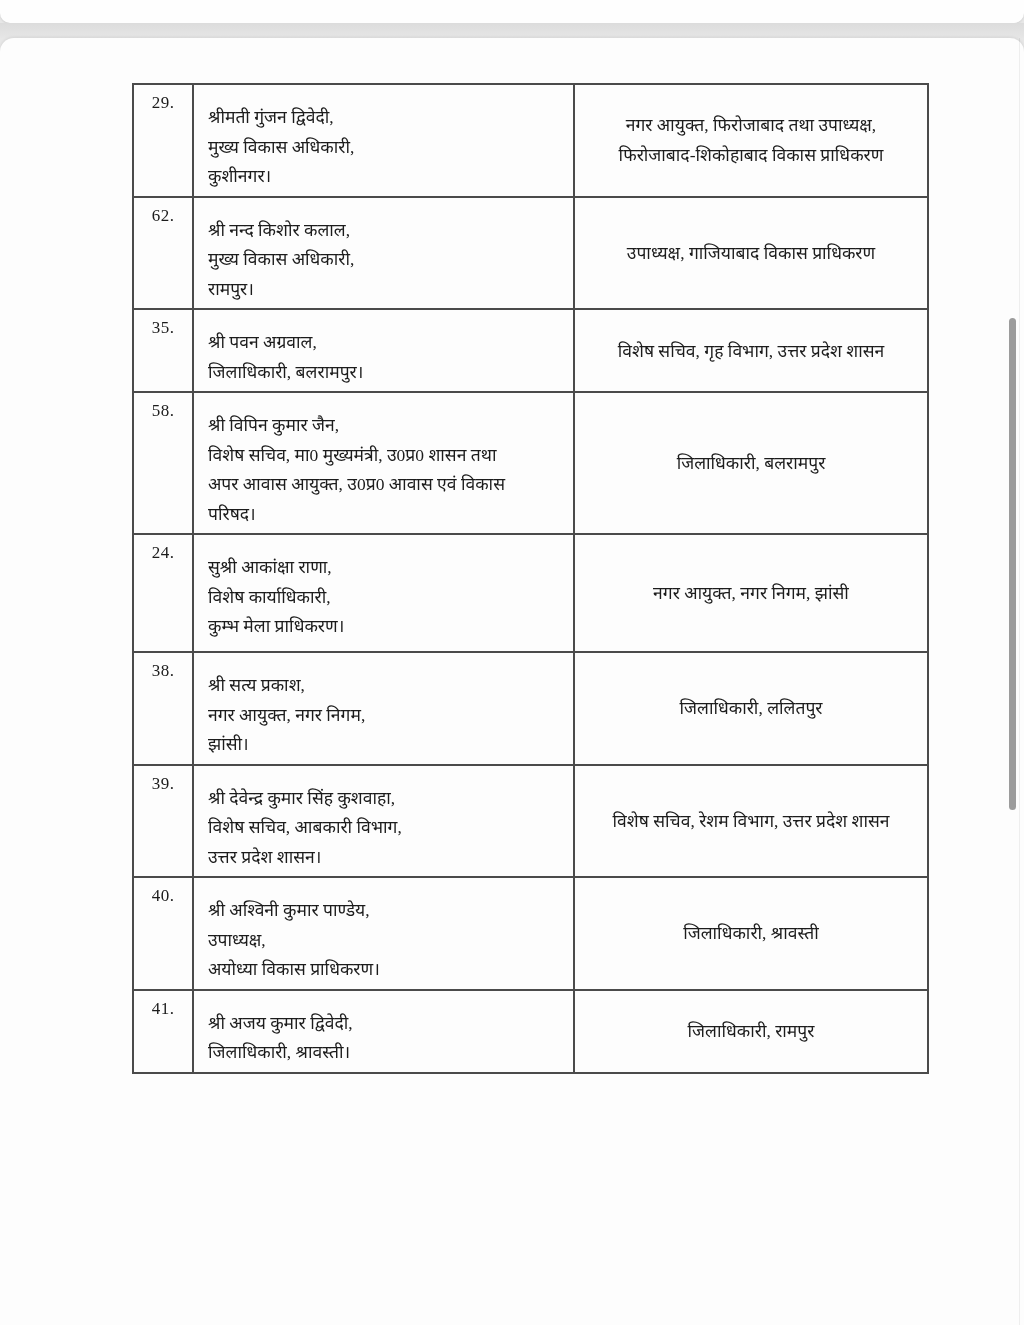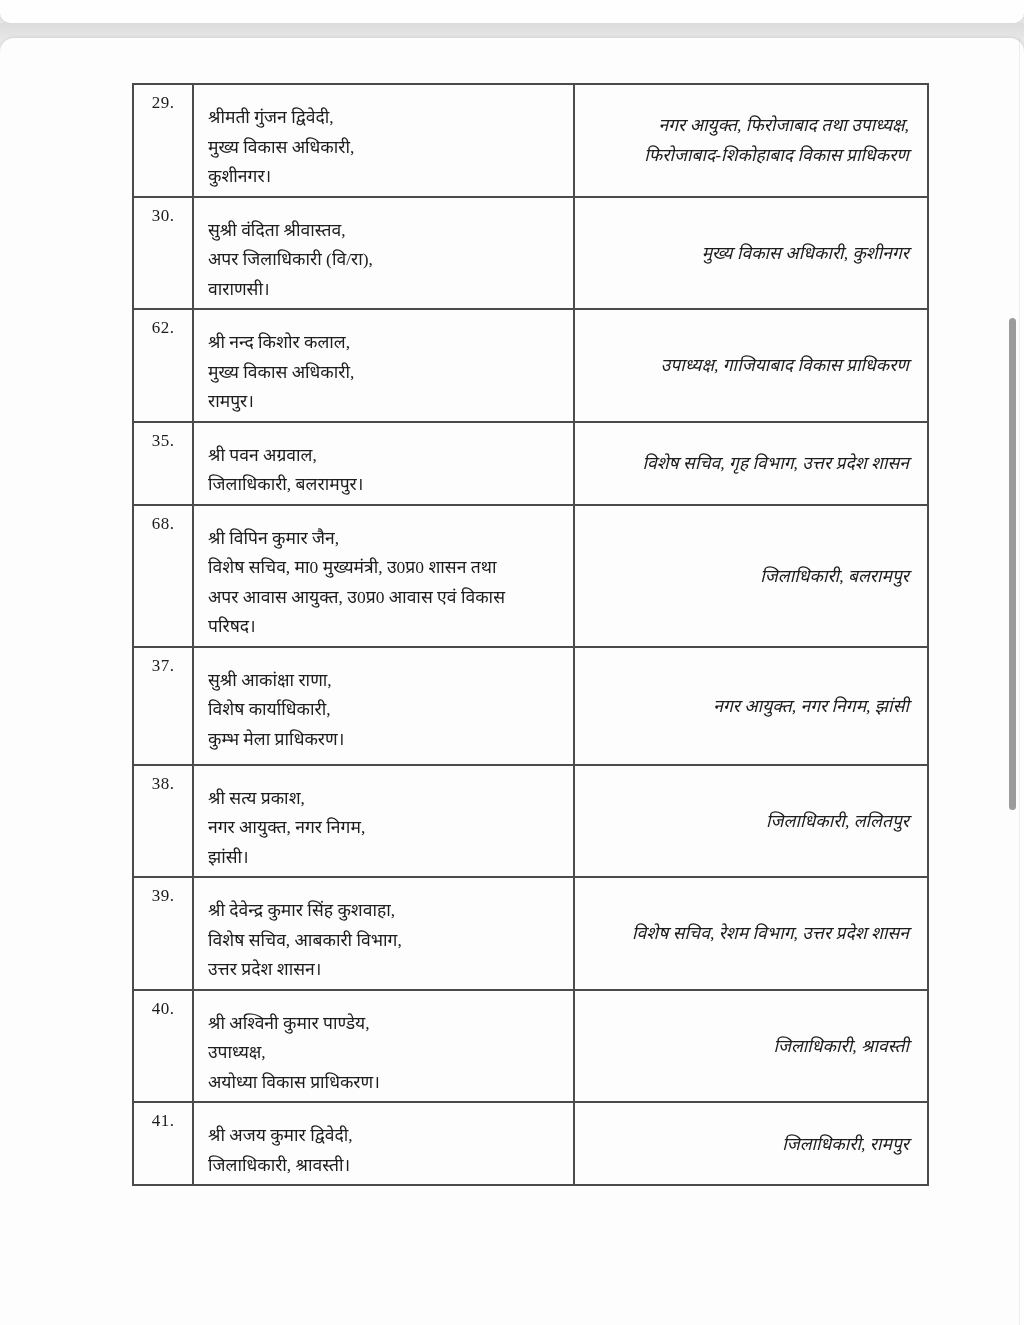--- a/index.html
+++ b/index.html
@@ -61,25 +61,24 @@
     padding: 18px 8px 4px 14px;
   }
   td.officer .wrap { overflow: hidden; }
   td.officer .line {
     font-size: 17.5px;
     line-height: 29.5px;
     white-space: nowrap;
   }
   td.posting {
     vertical-align: middle;
-    text-align: right;
+    text-align: center;
     padding: 8px 18px;
     font-size: 17.5px;
     line-height: 30px;
-    font-style: italic;
   }
 
   
   .scrollbar-thumb {
     position: absolute;
     left: 1009px; top: 318px;
     width: 7px; height: 492px;
     background: #9c9c9c;
     border-radius: 4px;
   }
@@ -101,33 +100,20 @@
                 <div class="line">श्रीमती गुंजन द्विवेदी,</div>
                 <div class="line">मुख्य विकास अधिकारी,</div>
                 <div class="line">कुशीनगर।</div>
               </div>
             </td>
             <td class="posting">
               <div>नगर आयुक्त, फिरोजाबाद तथा उपाध्यक्ष, फिरोजाबाद-शिकोहाबाद विकास प्राधिकरण</div>
             </td>
           </tr>
           <tr style="height: 88px;">
-            <td class="sno">30.</td>
-            <td class="officer">
-              <div class="wrap">
-                <div class="line">सुश्री वंदिता श्रीवास्तव,</div>
-                <div class="line">अपर जिलाधिकारी (वि/रा),</div>
-                <div class="line">वाराणसी।</div>
-              </div>
-            </td>
-            <td class="posting">
-              <div>मुख्य विकास अधिकारी, कुशीनगर</div>
-            </td>
-          </tr>
-          <tr style="height: 88px;">
             <td class="sno">62.</td>
             <td class="officer">
               <div class="wrap">
                 <div class="line">श्री नन्द किशोर कलाल,</div>
                 <div class="line">मुख्य विकास अधिकारी,</div>
                 <div class="line">रामपुर।</div>
               </div>
             </td>
             <td class="posting">
               <div>उपाध्यक्ष, गाजियाबाद विकास प्राधिकरण</div>
@@ -139,35 +125,35 @@
               <div class="wrap">
                 <div class="line">श्री पवन अग्रवाल,</div>
                 <div class="line">जिलाधिकारी, बलरामपुर।</div>
               </div>
             </td>
             <td class="posting">
               <div>विशेष सचिव, गृह विभाग, उत्तर प्रदेश शासन</div>
             </td>
           </tr>
           <tr style="height: 114px;">
-            <td class="sno">68.</td>
+            <td class="sno">58.</td>
             <td class="officer">
               <div class="wrap">
                 <div class="line">श्री विपिन कुमार जैन,</div>
                 <div class="line">विशेष सचिव, मा0 मुख्यमंत्री, उ0प्र0 शासन तथा</div>
                 <div class="line">अपर आवास आयुक्त, उ0प्र0 आवास एवं विकास</div>
                 <div class="line">परिषद।</div>
               </div>
             </td>
             <td class="posting">
               <div>जिलाधिकारी, बलरामपुर</div>
             </td>
           </tr>
           <tr style="height: 118px;">
-            <td class="sno">37.</td>
+            <td class="sno">24.</td>
             <td class="officer">
               <div class="wrap">
                 <div class="line">सुश्री आकांक्षा राणा,</div>
                 <div class="line">विशेष कार्याधिकारी,</div>
                 <div class="line">कुम्भ मेला प्राधिकरण।</div>
               </div>
             </td>
             <td class="posting">
               <div>नगर आयुक्त, नगर निगम, झांसी</div>
             </td>

